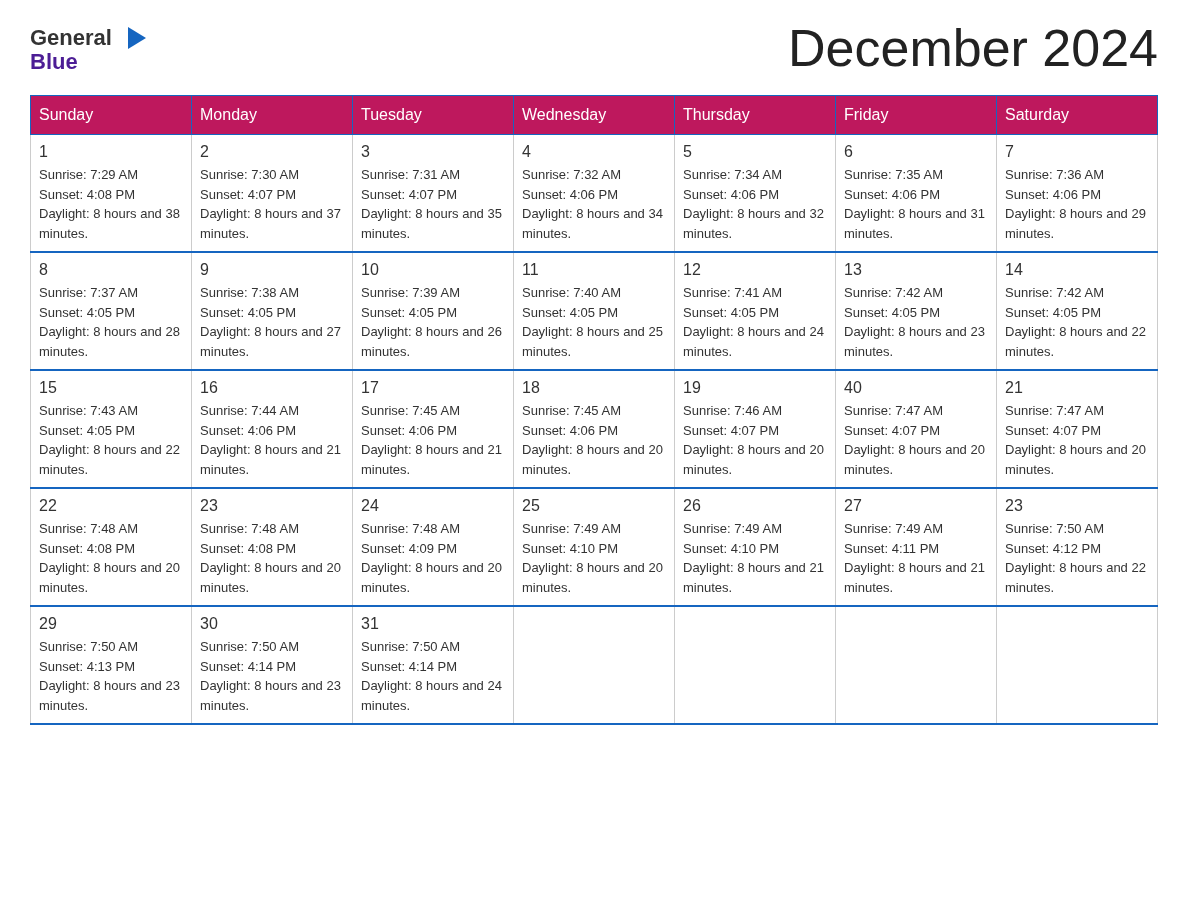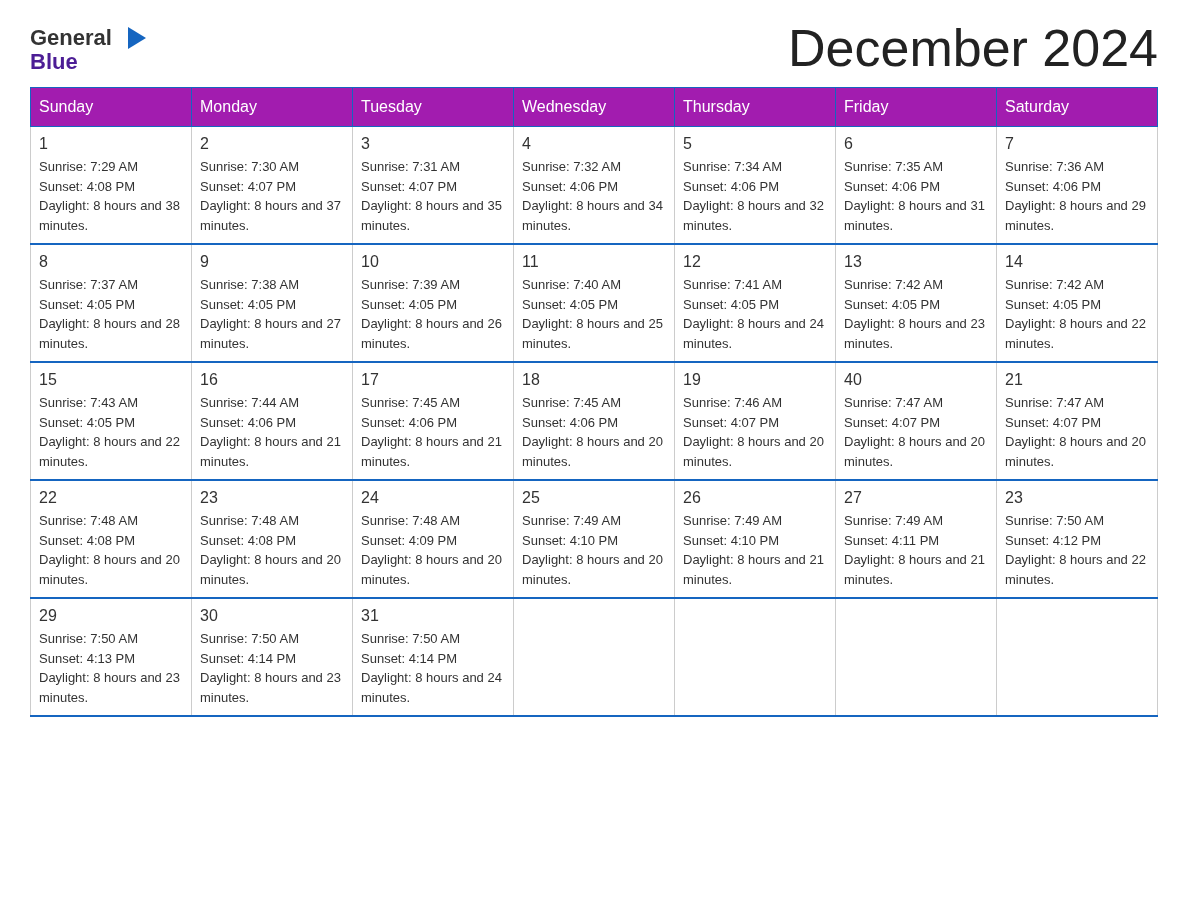--- a/index.html
+++ b/index.html
@@ -7,21 +7,21 @@
       font-family: Arial, sans-serif;
       background: #fff;
       padding: 20px 30px;
       width: 1188px;
       min-height: 918px;
     }
     .header {
       display: flex;
       justify-content: space-between;
       align-items: flex-start;
-      margin-bottom: 10px;
+      margin-bottom: 18px;
     }
     .logo {
       display: flex;
       flex-direction: column;
       align-items: flex-start;
       padding-top: 5px;
     }
     .logo-text {
       font-size: 22px;
       font-weight: bold;
@@ -44,21 +44,21 @@
       font-size: 20px;
       color: #444;
       margin-top: 4px;
     }
     .calendar {
       width: 100%;
       border-collapse: collapse;
       margin-top: 10px;
     }
     .calendar thead th {
-      background-color: #a21caf;
+      background-color: #be185d;
       color: #fff;
       font-size: 16px;
       font-weight: normal;
       padding: 10px 8px;
       text-align: left;
       border: 1px solid #1565C0;
     }
     .calendar tbody td {
       vertical-align: top;
       padding: 8px;

